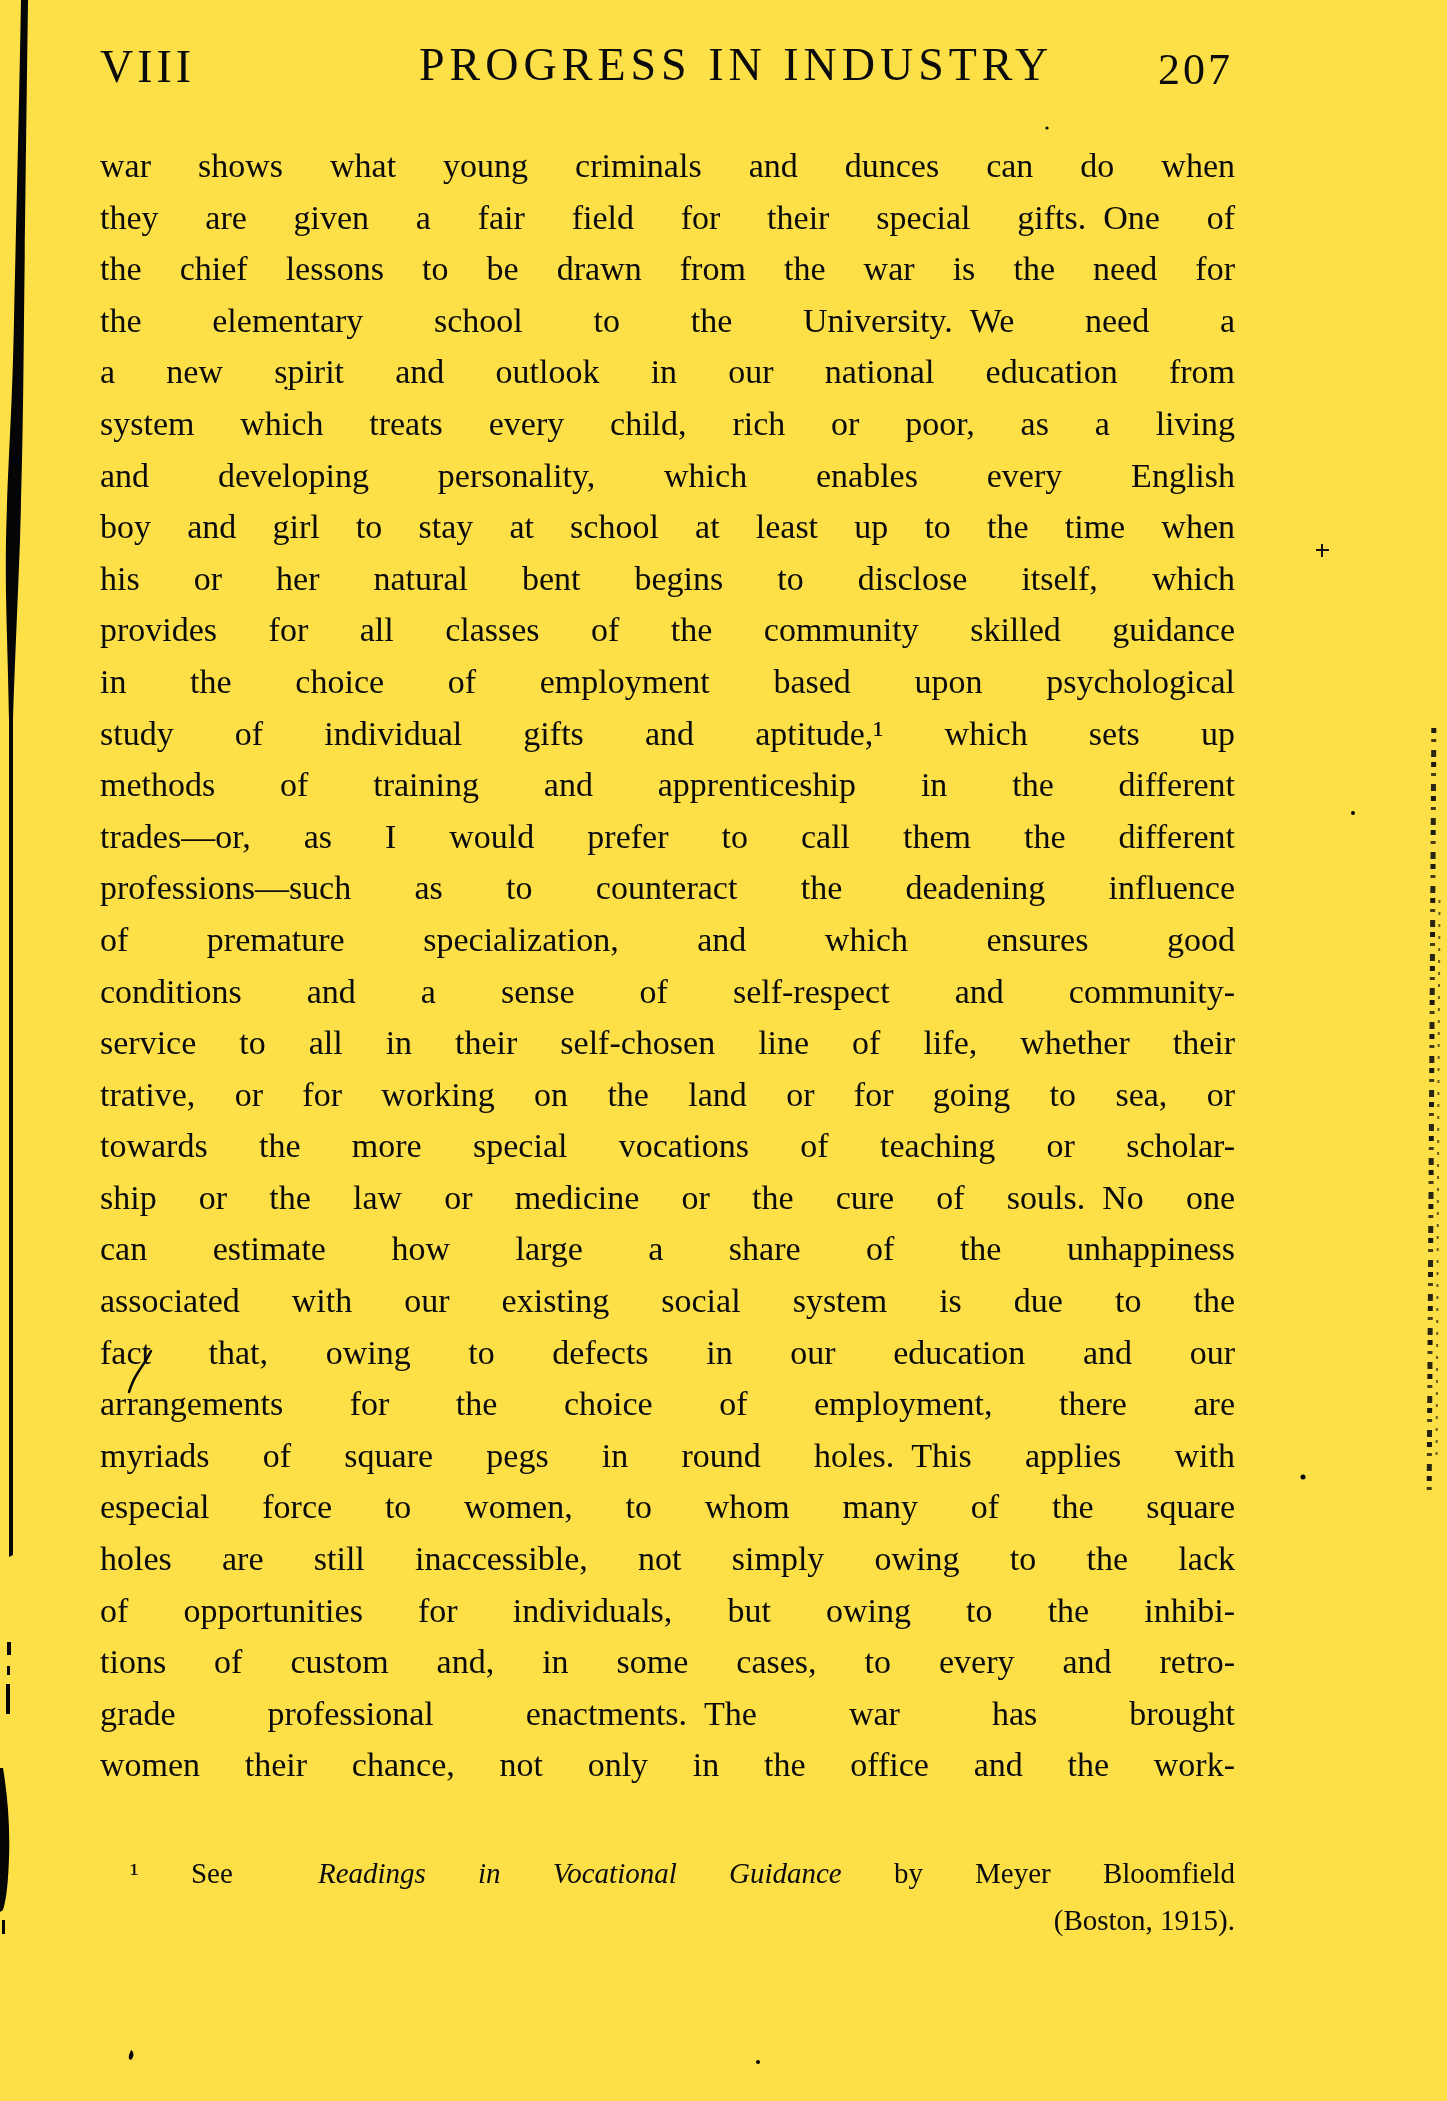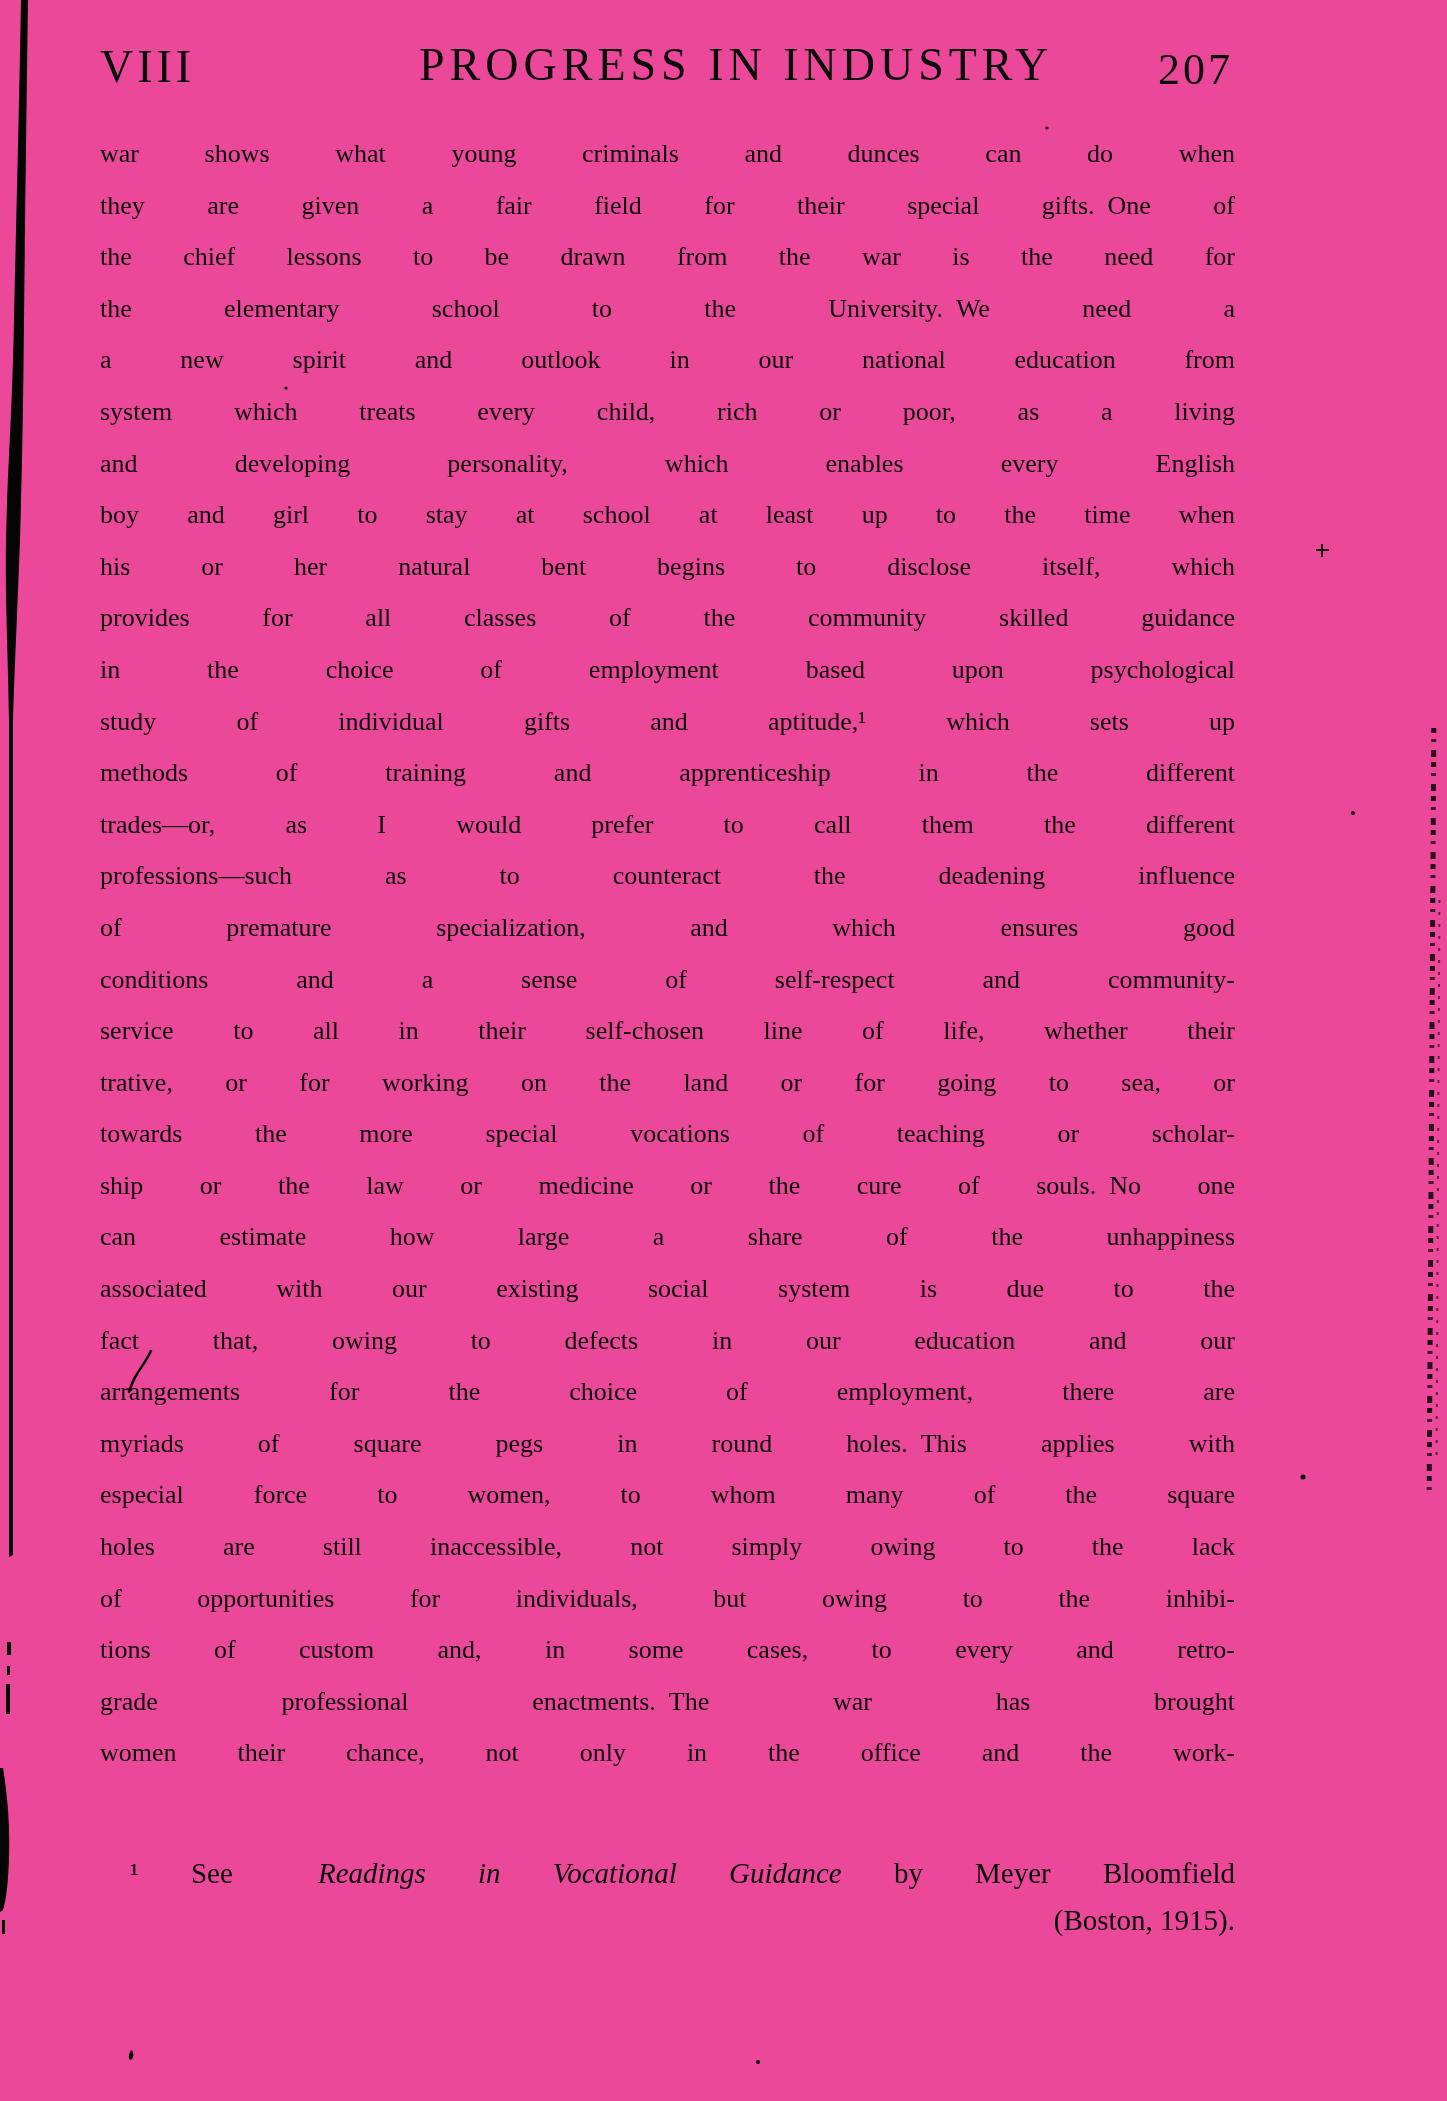--- a/index.html
+++ b/index.html
@@ -1,30 +1,30 @@
 <!DOCTYPE html>
 <html lang="en"><head>
 <meta charset="utf-8">
 <style>
   html,body{margin:0;padding:0;}
   body{
     width:1447px;height:2101px;position:relative;overflow:hidden;
     background:#ffffff;color:#0b0b0b;
     font-family:"Liberation Serif", serif;
   }
-  .page{position:absolute;inset:0;background:#ec4899;}
+  .page{position:absolute;inset:0;background:#fde047;}
   
   .header{position:absolute;left:100px;top:34px;width:1135px;height:64px;}
   .chapter{position:absolute;left:0;top:6px;font-size:46px;letter-spacing:4px;}
   .running-title{position:absolute;left:303px;top:4px;font-size:46px;letter-spacing:5px;margin-left:16px;}
   .pageno{position:absolute;right:2px;top:10px;font-size:44px;letter-spacing:3px;margin-left:41px;}
   
   .body-text{
-    position:absolute;left:100px;top:128px;width:1135px;
-    font-size:26px;line-height:51.6px;
+    position:absolute;left:100px;top:140px;width:1135px;
+    font-size:34px;line-height:51.6px;
   }
   .tline{
     text-align:justify;text-align-last:justify;
     height:51.6px;
   }
   
   .footnote{
     position:absolute;left:100px;top:1850px;width:1135px;
     font-size:29px;line-height:47px;
   }

